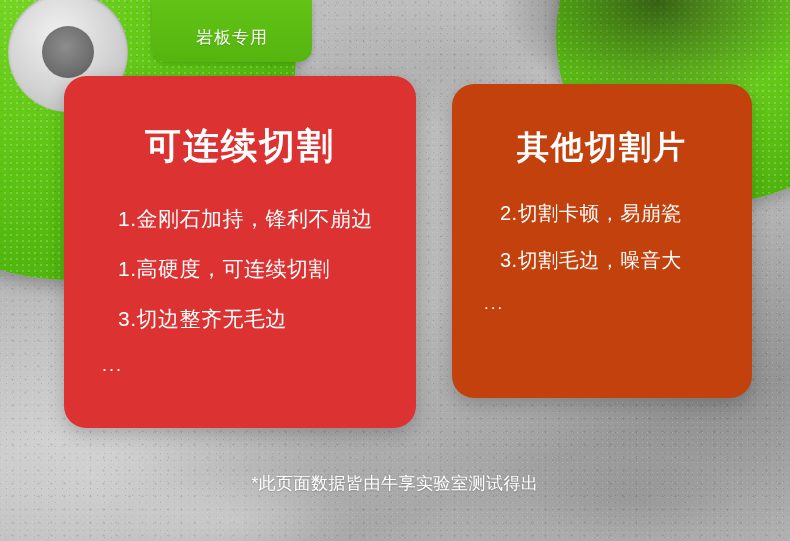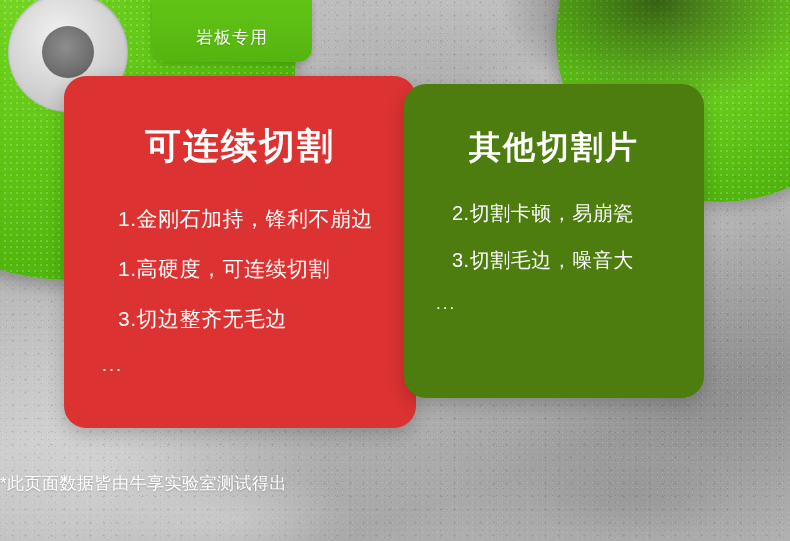--- a/index.html
+++ b/index.html
@@ -152,25 +152,25 @@
     box-shadow: 0 6px 18px rgba(0,0,0,0.20);
   }
   .card-red {
     left: 64px;
     top: 76px;
     width: 352px;
     height: 352px;
     background: #dc3232;
   }
   .card-gray {
-    left: 404px;
+    left: 452px;
     top: 84px;
     width: 300px;
     height: 314px;
-    background: #4d7c0f;
+    background: #c2410c;
   }
 
   .card-title {
     text-align: center;
     color: #ffffff;
     font-weight: 700;
   }
   .card-red .card-title {
     font-size: 36px;
     margin-top: 46px;
@@ -207,21 +207,21 @@
   }
   .card-red .ellipsis { margin-left: 38px; font-size: 18px; }
   .card-gray .ellipsis { margin-left: 32px; font-size: 17px; }
 
   
   .footnote {
     position: absolute;
     left: 0;
     right: 0;
     top: 472px;
-    text-align: left;
+    text-align: center;
     color: #ffffff;
     font-size: 17px;
     letter-spacing: 0.5px;
     text-shadow: 0 1px 2px rgba(0,0,0,0.22);
   }
 </style>
 </head>
 <body>
 
 <div id="stage">

